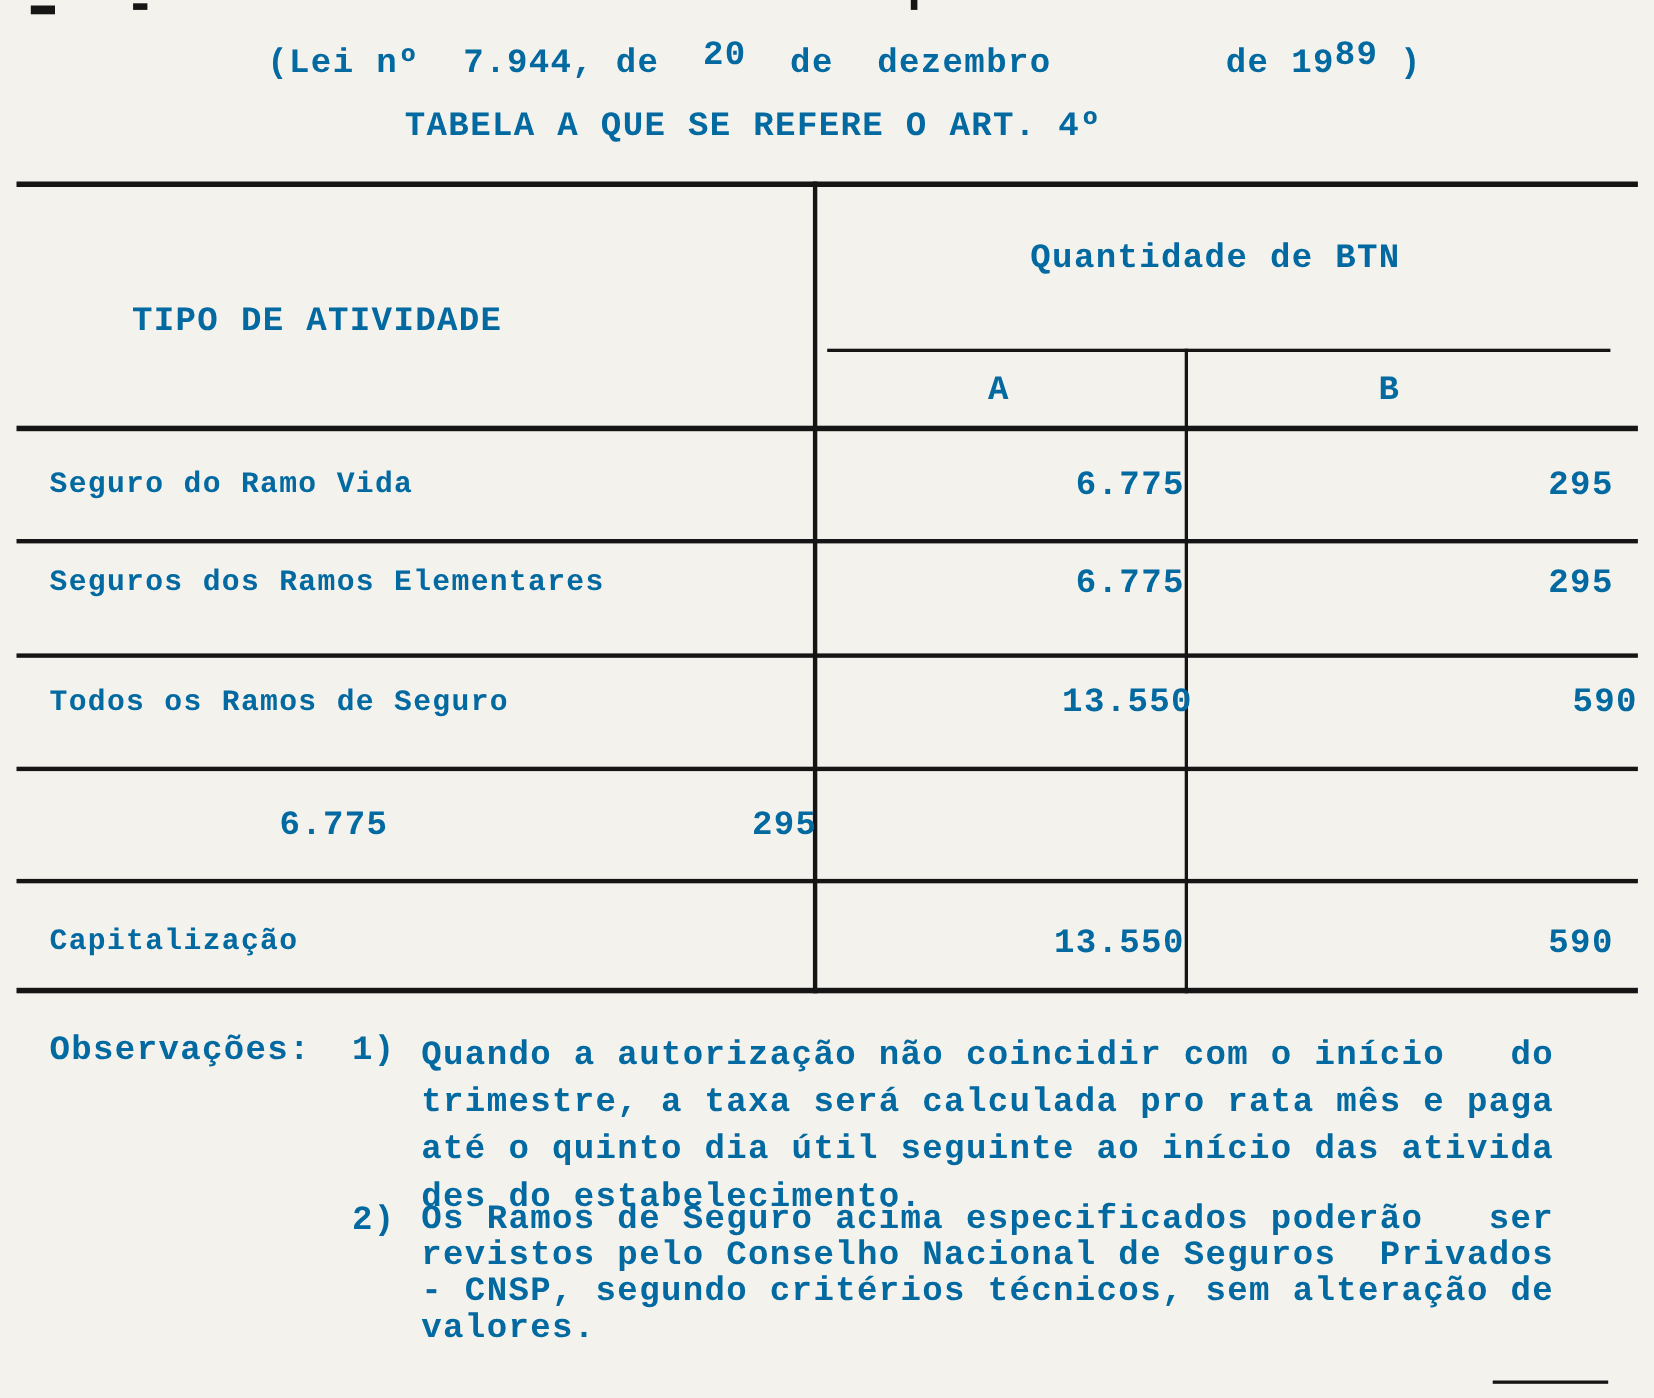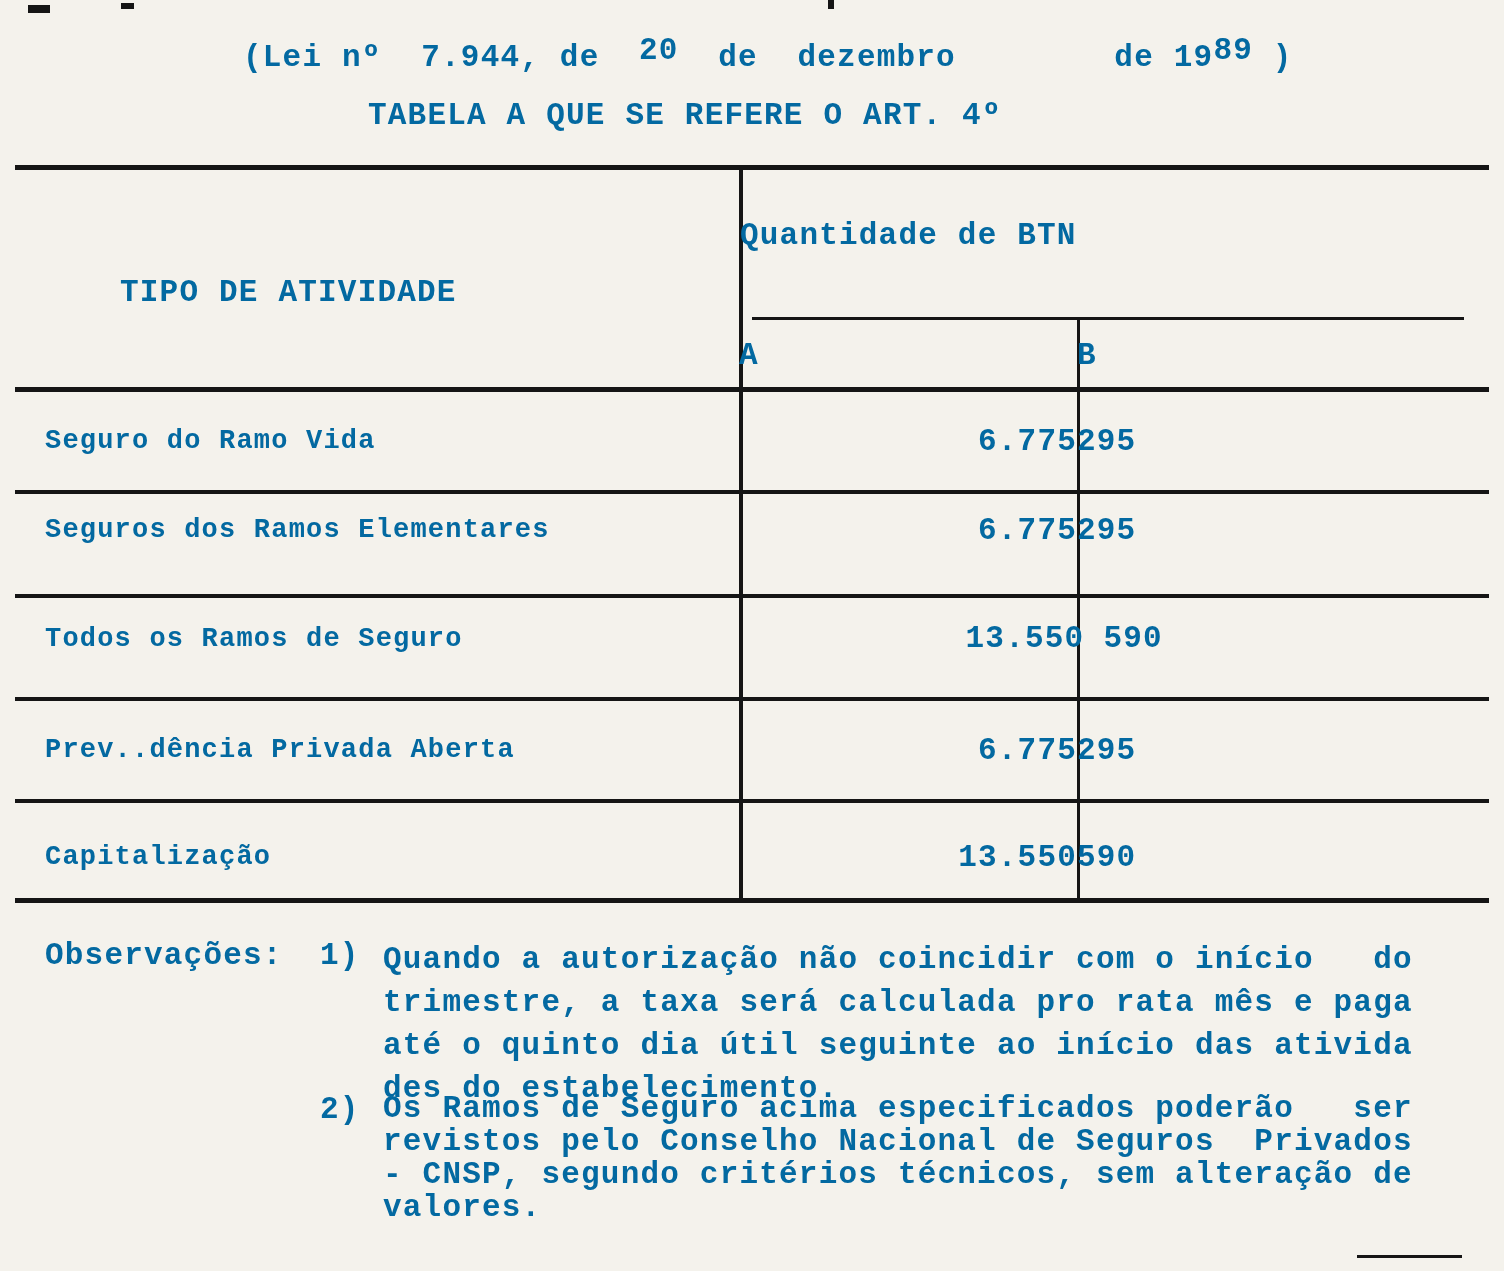--- a/index.html
+++ b/index.html
@@ -6,21 +6,21 @@
   .page{
     position:relative;
     width:1504px;height:1271px;
     background:#f4f2ec;
     color:#0369a1;
     font-family:"Liberation Mono","DejaVu Sans Mono",monospace;
     font-weight:bold;
     overflow:hidden;
   }
   .txt{position:absolute;font-size:31px;letter-spacing:1.2px;white-space:pre;}
-  .center{}
+  .center{text-align:center;}
   .hline,.vline,.mark{position:absolute;background:#151515;}
   
   .law-line{left:243px;top:40px;}
   .law-sup{position:relative;top:-7px;}
   .doc-title{left:368px;top:98px;}
   
   .rule-top{left:15px;top:165px;width:1474px;height:5px;}
   .rule-headbottom{left:15px;top:387px;width:1474px;height:5px;}
   .rule-r1{left:15px;top:490px;width:1474px;height:4px;}
   .rule-r2{left:15px;top:594px;width:1474px;height:4px;}
@@ -32,21 +32,21 @@
   .rule-group{left:752px;top:317px;width:712px;height:3px;}
   
   .h-activity{left:120px;top:275px;}
   .h-group{left:740px;top:218px;width:730px;}
   .h-a{left:739px;top:338px;width:338px;}
   .h-b{left:1077px;top:338px;width:372px;}
   
   .row{position:absolute;left:15px;width:1474px;display:flex;align-items:center;}
   .row .c1{width:724px;padding-left:30px;box-sizing:border-box;font-size:27px;letter-spacing:1.2px;white-space:pre;}
   .row .c2{width:338px;text-align:right;font-size:31px;letter-spacing:1.2px;}
-  .row .c3{width:390px;text-align:left;font-size:31px;letter-spacing:1.2px;}
+  .row .c3{width:390px;text-align:right;font-size:31px;letter-spacing:1.2px;}
   .row1{top:392px;height:98px;}
   .row2{top:494px;height:72px;}
   .row3{top:598px;height:81px;gap:19px;}
   .row4{top:701px;height:98px;}
   .row5{top:803px;height:108px;}
   
   .obs-label{left:45px;top:938px;}
   .obs1-num{left:320px;top:938px;}
   .obs1-text{left:383px;top:938px;line-height:43px;}
   .obs2-num{left:320px;top:1092px;}
@@ -90,21 +90,20 @@
     <div class="c1">Seguros dos Ramos Elementares</div>
     <div class="c2">6.775</div>
     <div class="c3">295</div>
   </div>
   <div class="row row3">
     <div class="c1">Todos os Ramos de Seguro</div>
     <div class="c2">13.550</div>
     <div class="c3">590</div>
   </div>
   <div class="row row4">
-    <div class="c1">Prev..dência Privada Aberta</div>
     <div class="c2">6.775</div>
     <div class="c3">295</div>
   </div>
   <div class="row row5">
     <div class="c1">Capitalização</div>
     <div class="c2">13.550</div>
     <div class="c3">590</div>
   </div>
 
   <div class="txt obs-label">Observações:</div>

